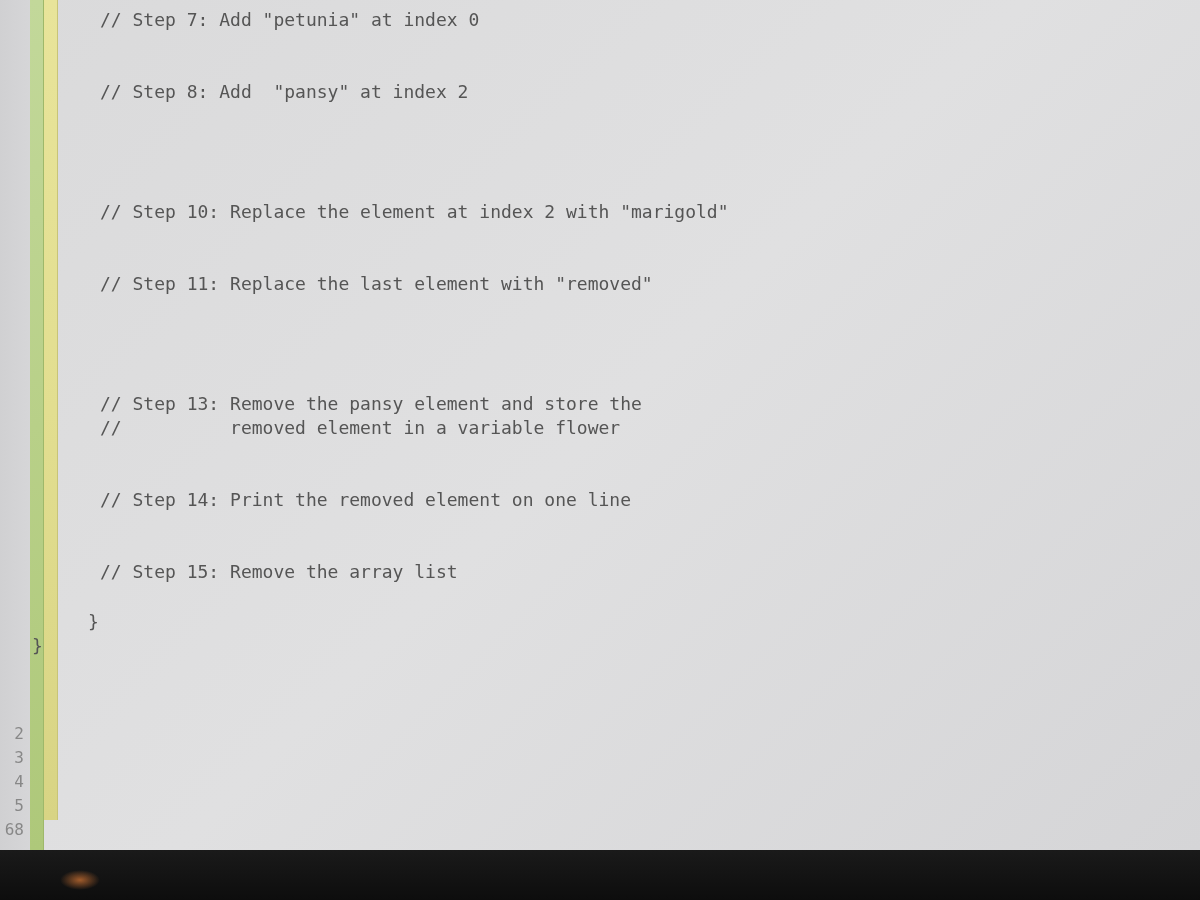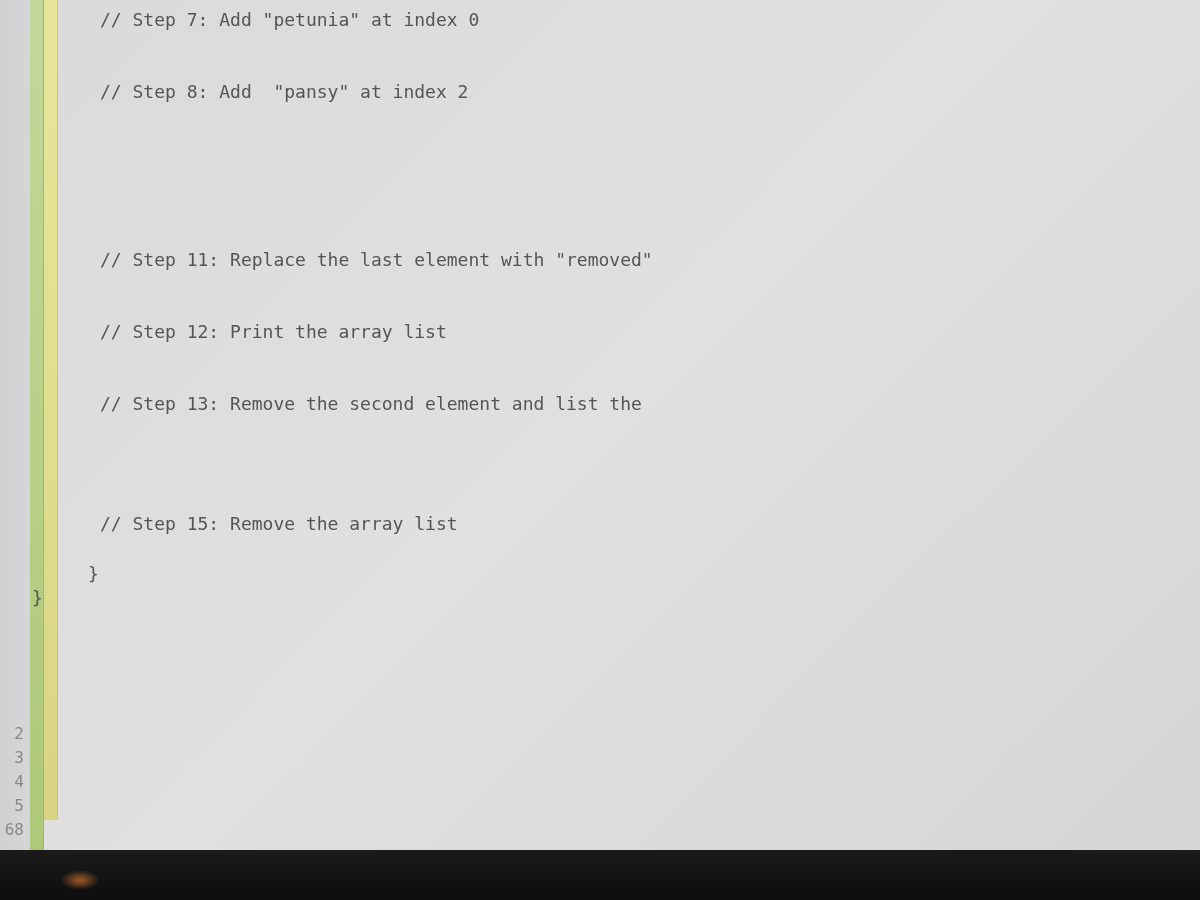--- a/index.html
+++ b/index.html
@@ -128,31 +128,33 @@
   <div class="code-area">
     <div class="code-block">
       <div class="code-line comment">// Step 7: Add "petunia" at index 0</div>
       <div class="blank-line"></div>
 
       <div class="code-line comment">// Step 8: Add  "pansy" at index 2</div>
       <div class="blank-line"></div>
 
       <div class="blank-line"></div>
 
+      <div class="code-line comment">// Step 10: Replace the element at index 2 with "marigold"</div>
       <div class="blank-line"></div>
 
       <div class="code-line comment">// Step 11: Replace the last element with "removed"</div>
       <div class="blank-line"></div>
 
-      <div class="code-line comment">// Step 12: Print the array list</div>
       <div class="blank-line"></div>
 
-      <div class="code-line comment">// Step 13: Remove the second element and list the</div>
+      <div class="code-line comment">// Step 13: Remove the pansy element and store the</div>
+      <div class="code-line comment">//          removed element in a variable flower</div>
       <div class="blank-line"></div>
 
+      <div class="code-line comment">// Step 14: Print the removed element on one line</div>
       <div class="blank-line"></div>
 
       <div class="code-line comment">// Step 15: Remove the array list</div>
       <div class="code-line"></div>
     </div>
     <div class="closing-section">
       <div class="code-line brace brace-line-outer"><span>}</span></div>
       <div class="code-line brace brace-line-innermost" style="margin-left:-28px;"><span>}</span></div>
     </div>
   </div>

